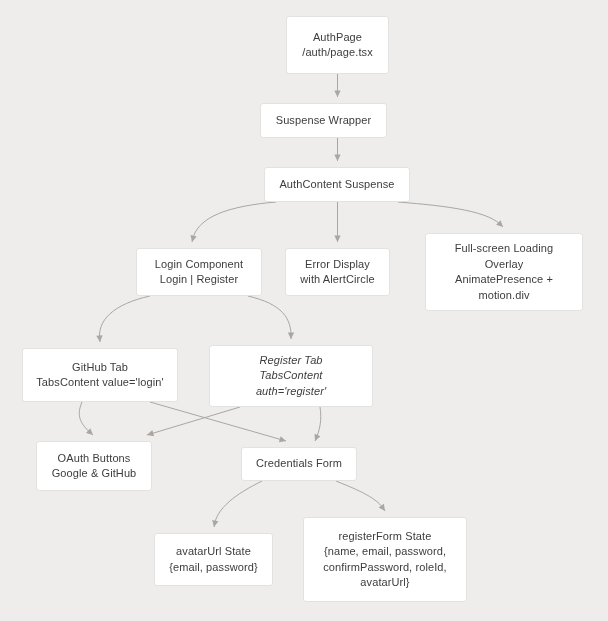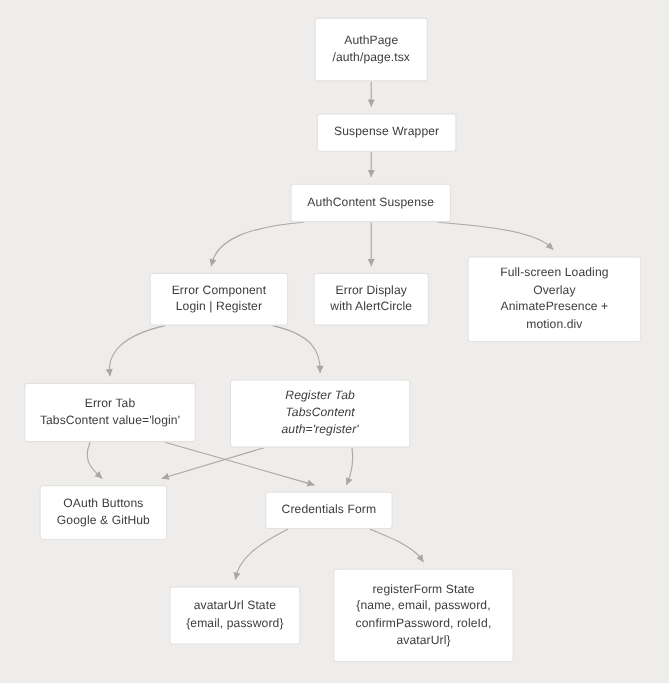--- a/index.html
+++ b/index.html
@@ -88,42 +88,42 @@
       <polygon points="214,527 212.19559583568497,519.9832966706721 218.46058070490227,521.2909528137303" class="edge-head"></polygon>
       <path d="M 336 481 C 358 490 378 498 385 511" class="edge-path"></path>
       <polygon points="385,511 378.65234765597893,507.5075352944598 383.896898079984,503.83947165678" class="edge-head"></polygon>
     </svg>
 
   <div id="node-layer">
       <div class="node-box" style="left: 286px; top: 16px; width: 103px; height: 58px;">
         <span class="node-line">AuthPage</span>
         <span class="node-line">/auth/page.tsx</span>
       </div>
-      <div class="node-box" style="left: 288px; top: 103px; width: 127px; height: 35px;">
+      <div class="node-box" style="left: 260px; top: 103px; width: 127px; height: 35px;">
         <span class="node-line">Suspense Wrapper</span>
       </div>
       <div class="node-box" style="left: 264px; top: 167px; width: 146px; height: 35px;">
         <span class="node-line">AuthContent Suspense</span>
       </div>
       <div class="node-box" style="left: 136px; top: 248px; width: 126px; height: 48px;">
-        <span class="node-line">Error Component</span>
+        <span class="node-line">Login Component</span>
         <span class="node-line">Login | Register</span>
       </div>
       <div class="node-box" style="left: 285px; top: 248px; width: 105px; height: 48px;">
         <span class="node-line">Error Display</span>
         <span class="node-line">with AlertCircle</span>
       </div>
       <div class="node-box" style="left: 425px; top: 233px; width: 158px; height: 78px;">
         <span class="node-line">Full-screen Loading</span>
         <span class="node-line">Overlay</span>
         <span class="node-line">AnimatePresence +</span>
         <span class="node-line">motion.div</span>
       </div>
       <div class="node-box" style="left: 22px; top: 348px; width: 156px; height: 54px;">
-        <span class="node-line">Error Tab</span>
+        <span class="node-line">GitHub Tab</span>
         <span class="node-line">TabsContent value='login'</span>
       </div>
       <div class="node-box" style="left: 209px; top: 345px; width: 164px; height: 62px; font-style: italic;">
         <span class="node-line">Register Tab</span>
         <span class="node-line">TabsContent</span>
         <span class="node-line">auth='register'</span>
       </div>
       <div class="node-box" style="left: 36px; top: 441px; width: 116px; height: 50px;">
         <span class="node-line">OAuth Buttons</span>
         <span class="node-line">Google &amp; GitHub</span>

